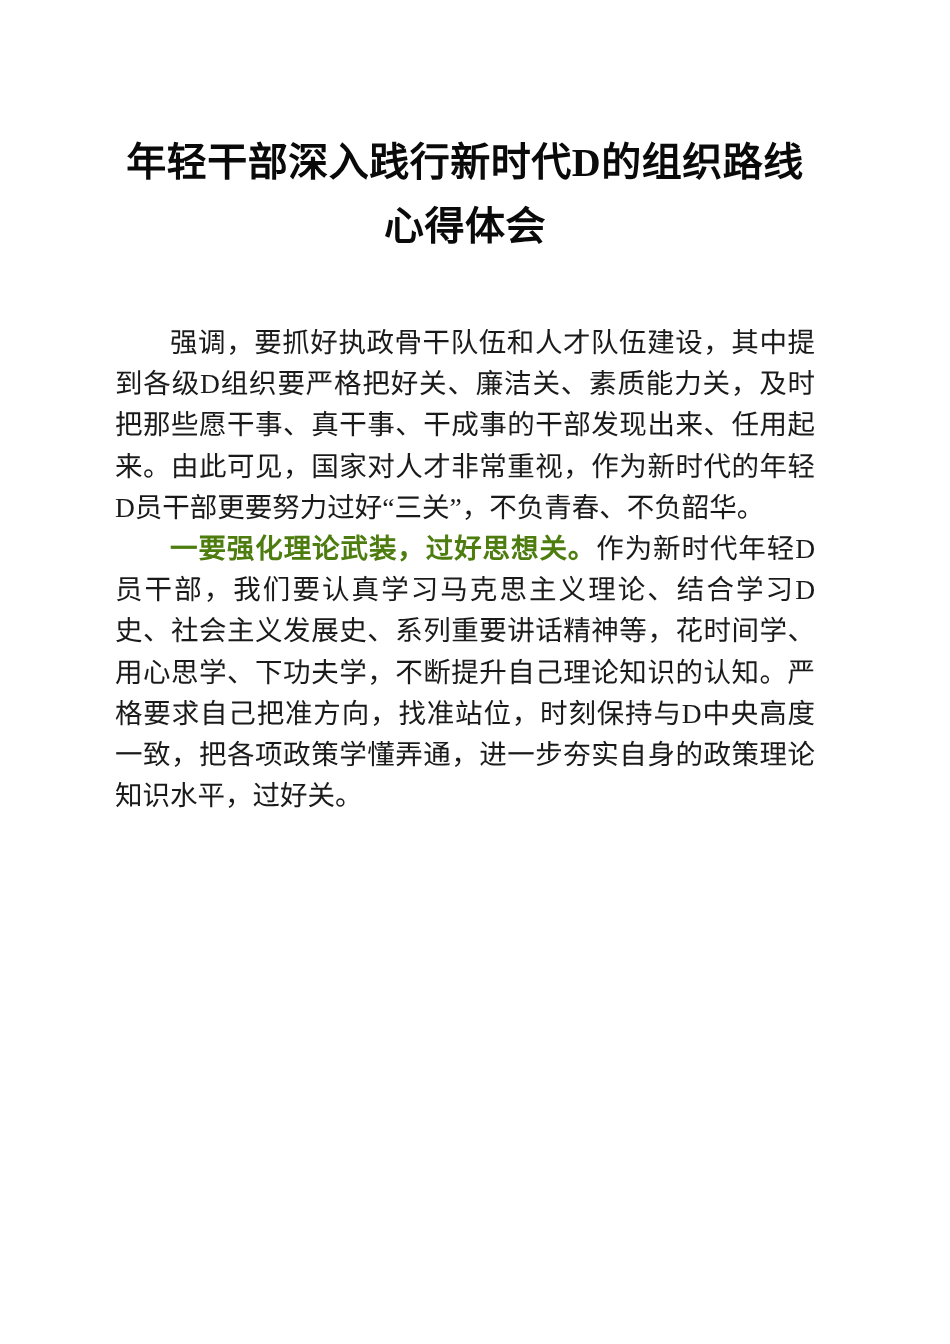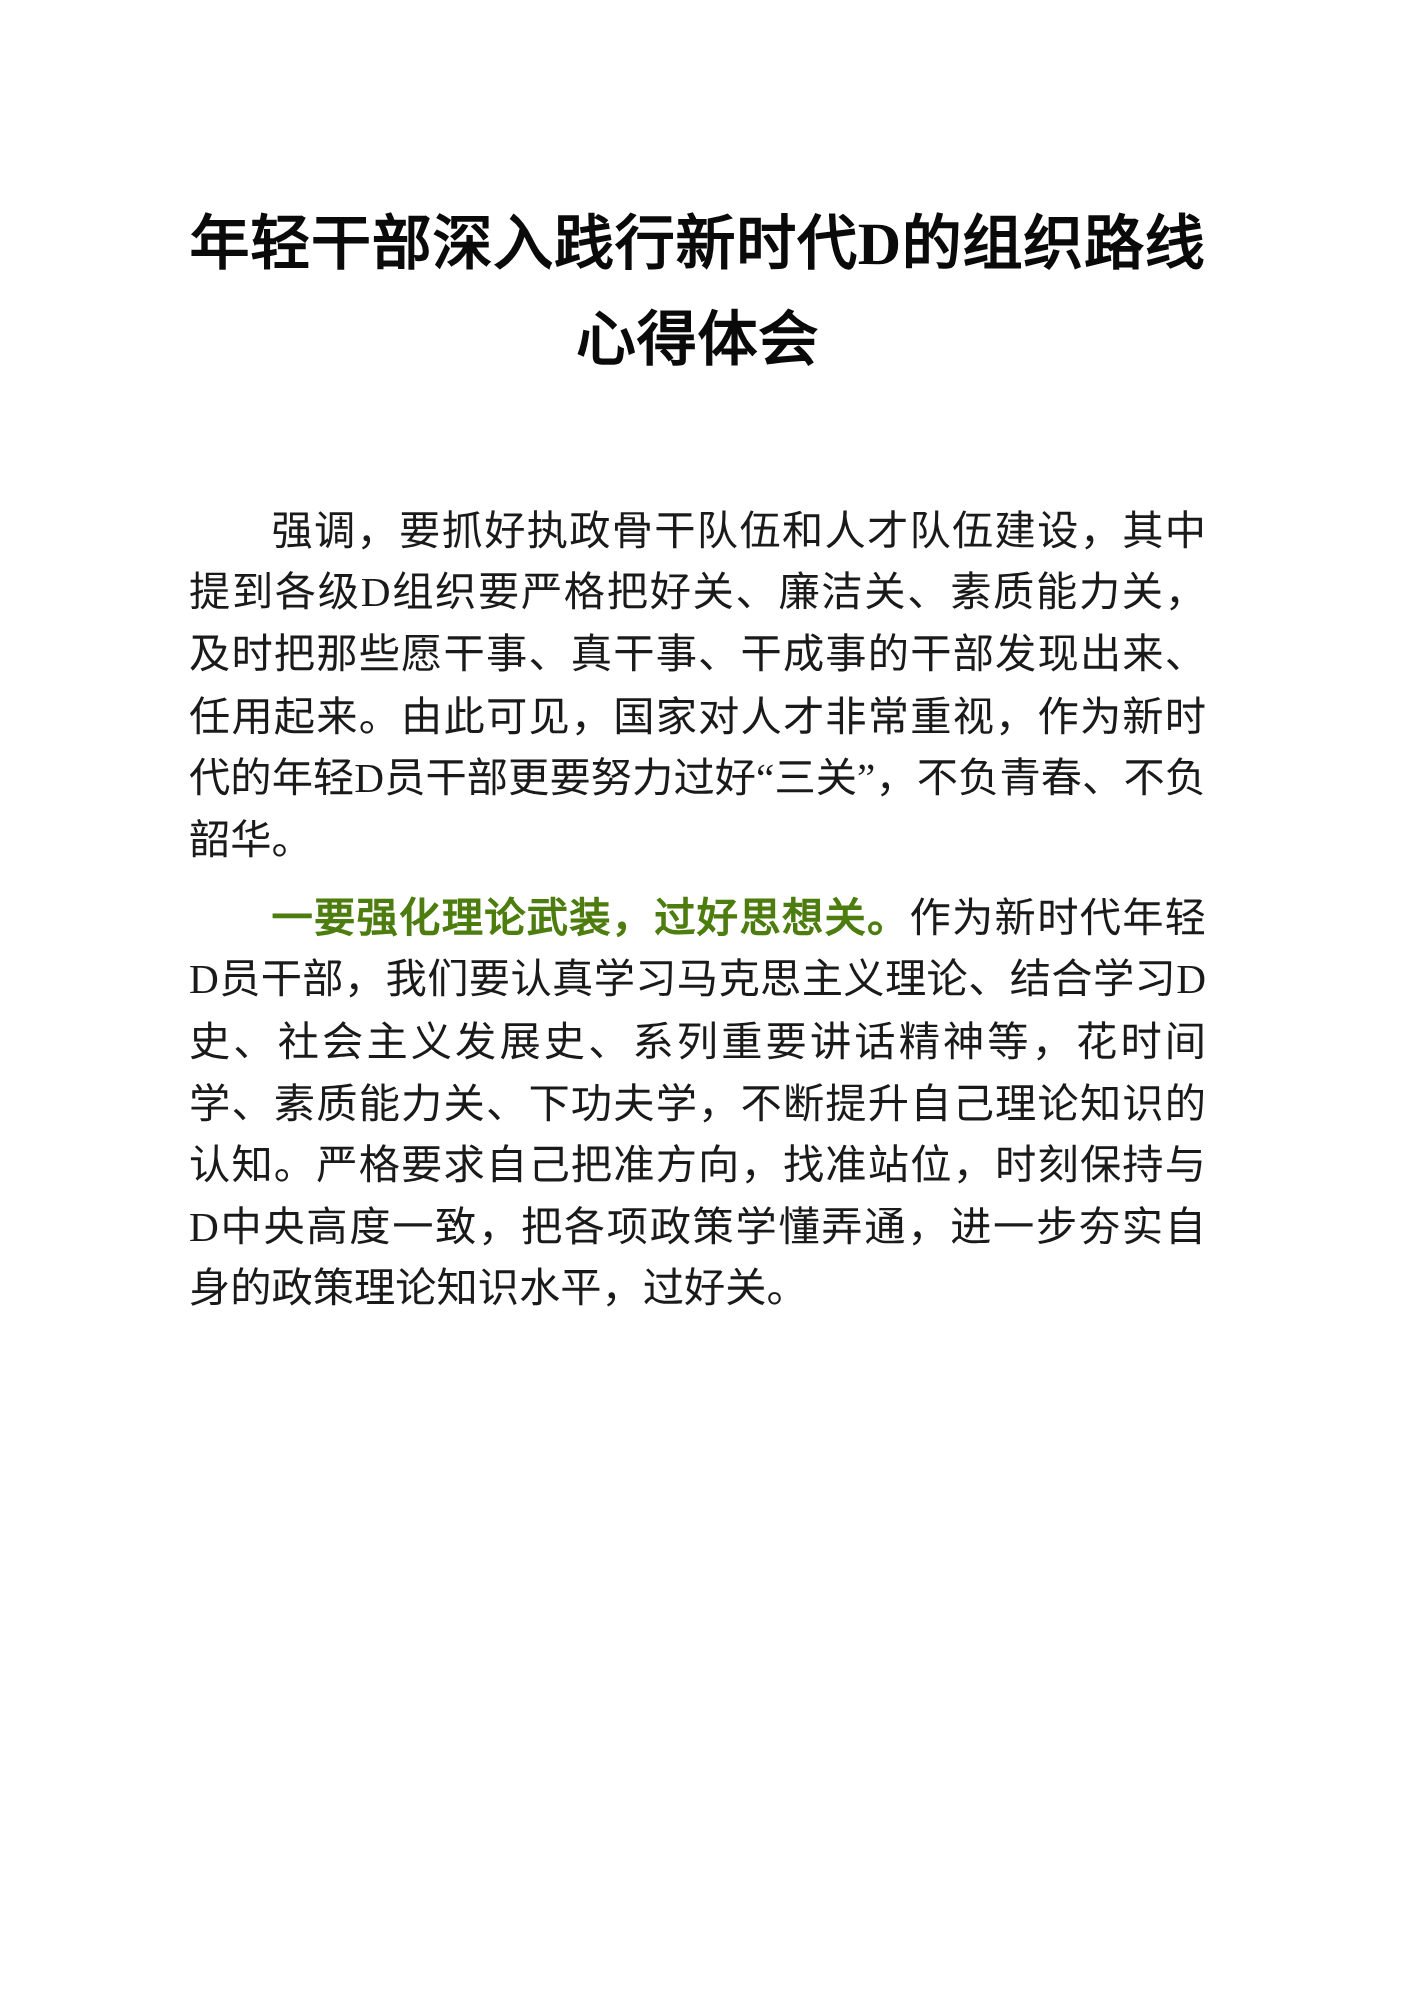--- a/index.html
+++ b/index.html
@@ -47,21 +47,21 @@
     font-family: "Liberation Serif", "DejaVu Serif", serif;
     font-size: 27.5px;
     line-height: 41.2px;
     color: #1a1a1a;
     text-align: justify;
     text-justify: inter-character;
     text-align-last: left;
   }
 
   .para {
-    margin: 11px;
+    margin: 0;
     padding: 0;
     text-indent: 2em;
     text-align: justify;
     text-justify: inter-character;
     text-align-last: left;
     word-break: break-all;
     white-space: normal;
   }
 
   .para .lead {
@@ -81,19 +81,19 @@
 
   <h1 class="doc-title">年轻干部深入践行新时代D的组织路线心得体会</h1>
 
   <div class="doc-body">
 
     <p class="para">
       <span class="lead"></span><span>强调，要抓好执政骨干队伍和人才队伍建设，其中提到各级D组织要严格把好关、廉洁关、素质能力关，及时把那些愿干事、真干事、干成事的干部发现出来、任用起来。由此可见，国家对人才非常重视，作为新时代的年轻D员干部更要努力过好“三关”，不负青春、不负韶华。</span>
     </p>
 
     <p class="para">
-      <span class="lead">一要强化理论武装，过好思想关。</span><span>作为新时代年轻D员干部，我们要认真学习马克思主义理论、结合学习D史、社会主义发展史、系列重要讲话精神等，花时间学、素质能力关、下功夫学，不断提升自己理论知识的认知。严格要求自己把准方向，找准站位，时刻保持与D中央高度一致，把各项政策学懂弄通，进一步夯实自身的政策理论知识水平，过好关。</span>
+      <span class="lead">一要强化理论武装，过好思想关。</span><span>作为新时代年轻D员干部，我们要认真学习马克思主义理论、结合学习D史、社会主义发展史、系列重要讲话精神等，花时间学、用心思学、下功夫学，不断提升自己理论知识的认知。严格要求自己把准方向，找准站位，时刻保持与D中央高度一致，把各项政策学懂弄通，进一步夯实自身的政策理论知识水平，过好关。</span>
     </p>
 
 
   </div>
 
 </div>
 
 </body></html>

